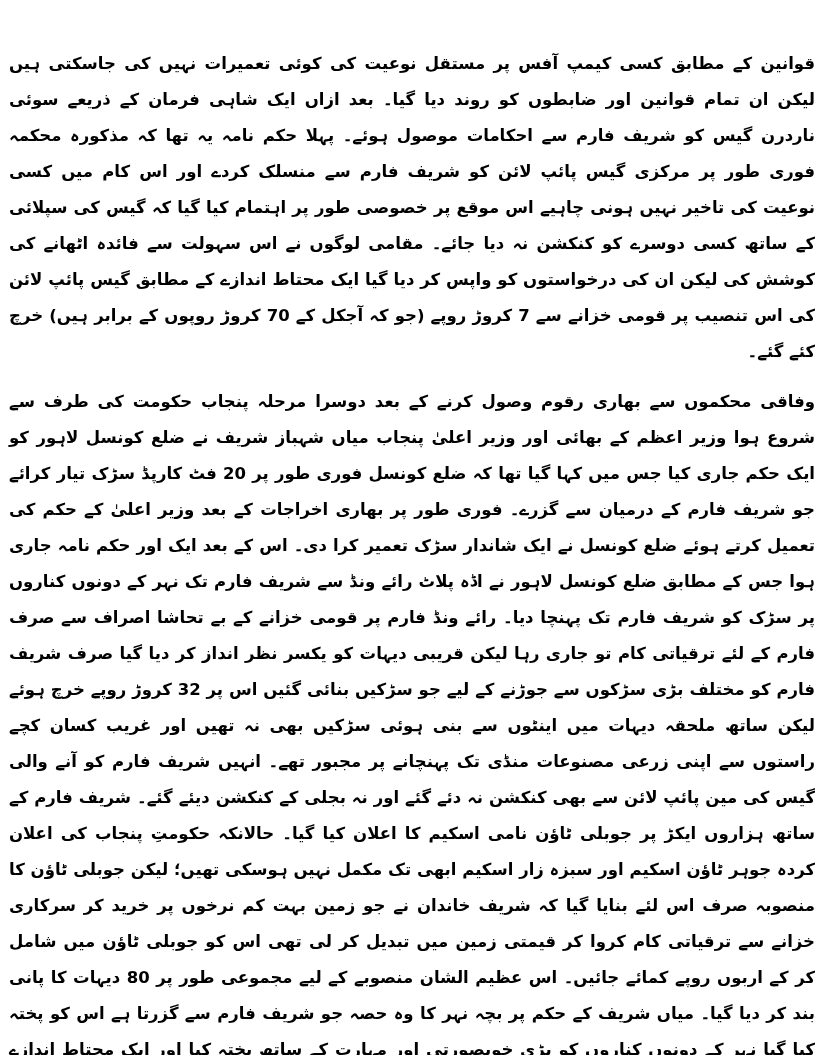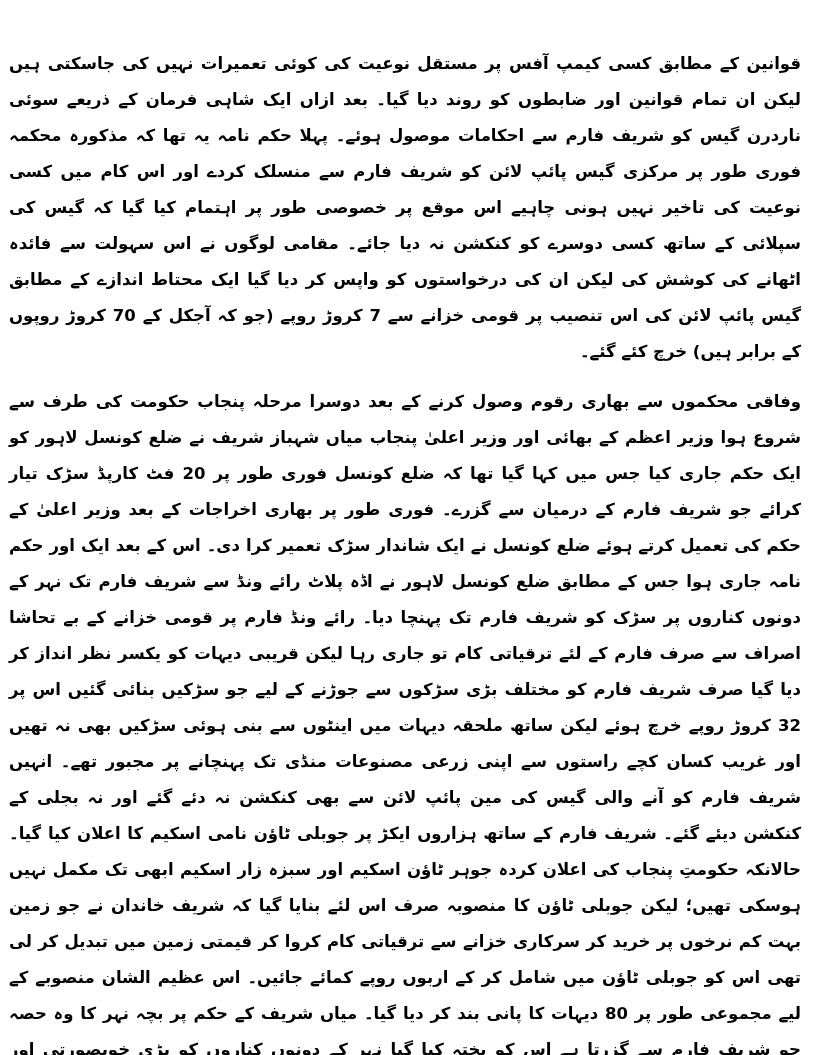--- a/index.html
+++ b/index.html
@@ -7,21 +7,21 @@
     padding: 0;
     background: #ffffff;
   }
   .page {
     position: relative;
     width: 815px;
     height: 1055px;
     background: #ffffff;
     overflow: hidden;
     box-sizing: border-box;
-    padding: 46px 14px 20px 9px;
+    padding: 46px 0 20px 9px;
     font-family: "DejaVu Sans", sans-serif;
     color: #000000;
   }
   .para {
     direction: rtl;
     unicode-bidi: embed;
     text-align: justify;
     text-align-last: right;
     font-size: 16.5px;
     font-weight: 700;

